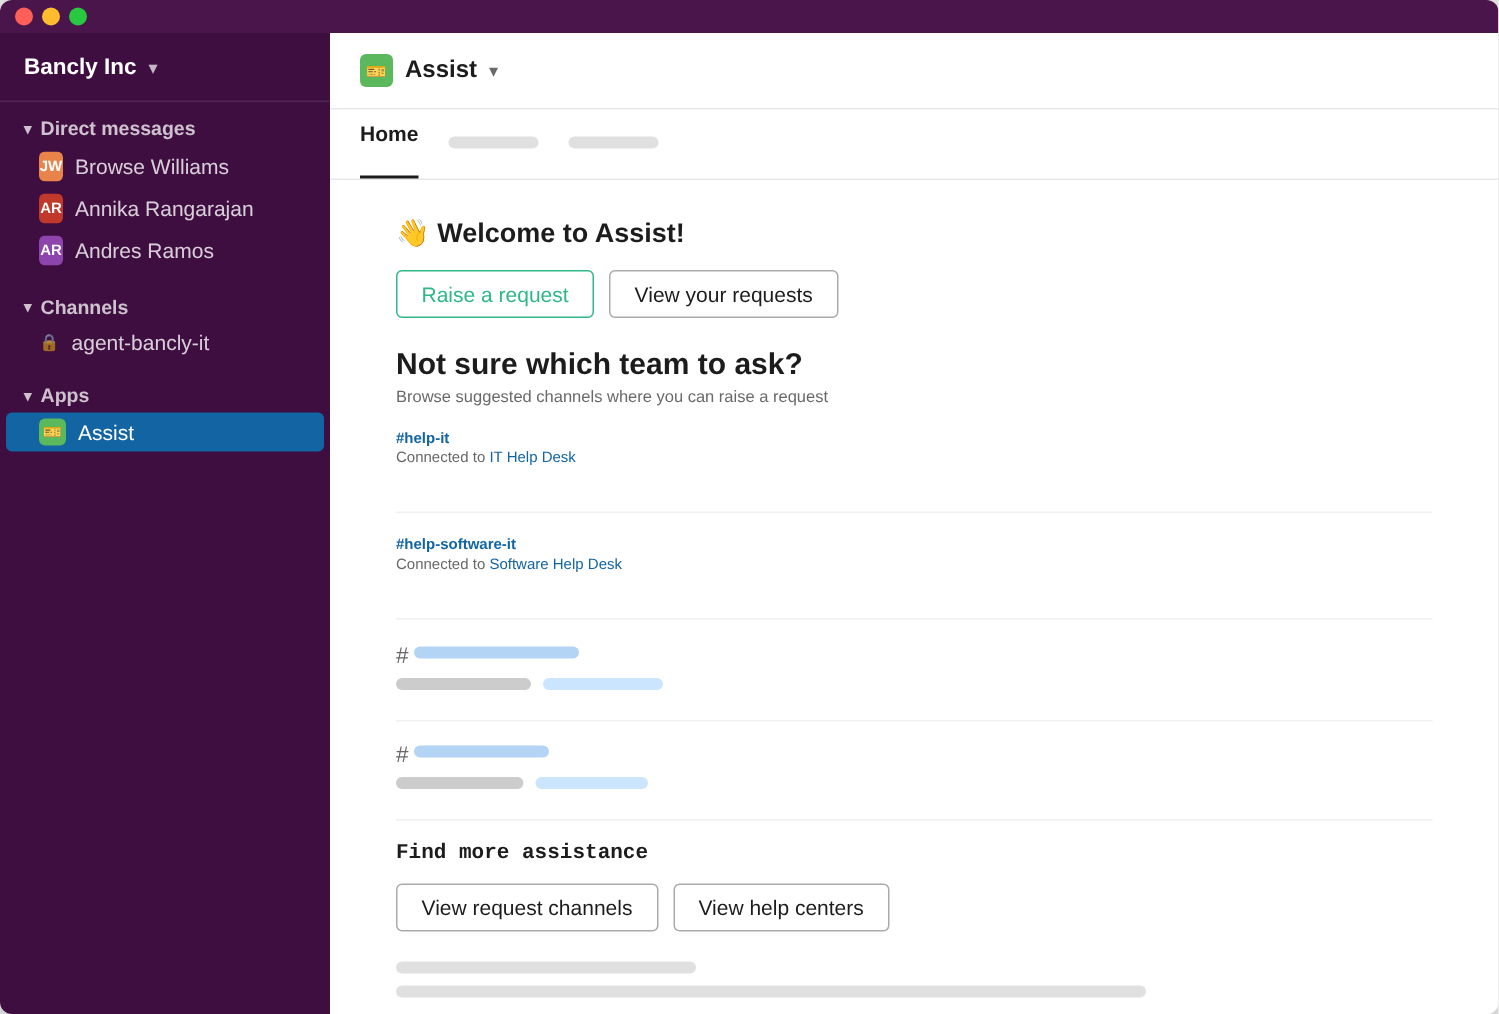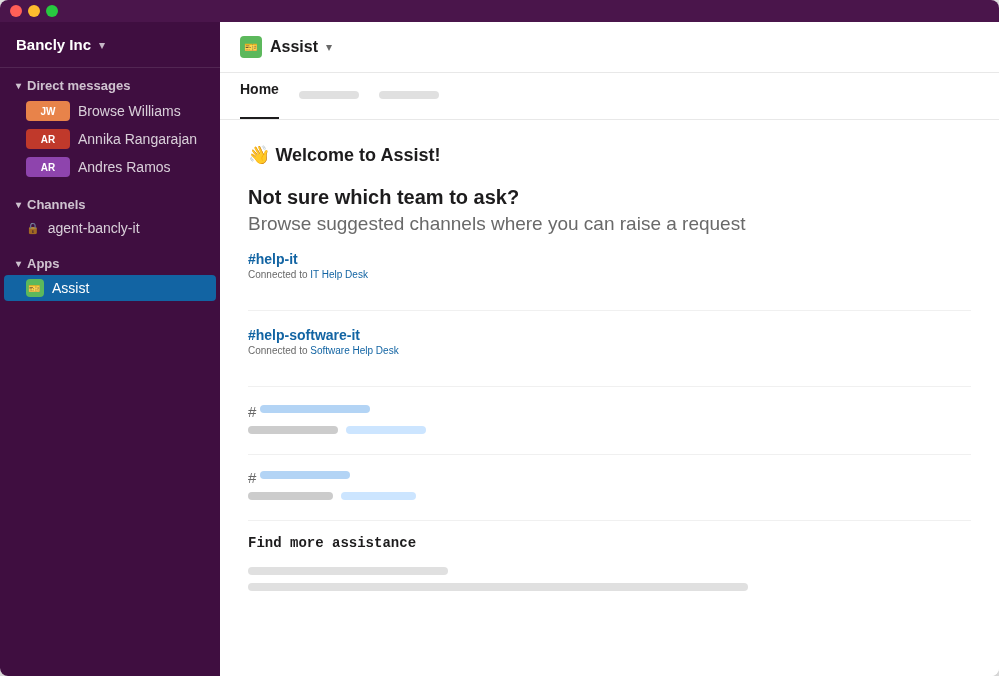--- a/index.html
+++ b/index.html
@@ -93,21 +93,21 @@
       transition: background 0.1s;
     }
     .sidebar-item.active {
       background: #1264a3;
       color: #fff;
       border-radius: 4px;
       margin: 0 4px;
       padding-left: 22px;
     }
     .sidebar-item .avatar {
-      width: 44px;
+      width: 16px;
       height: 20px;
       border-radius: 4px;
       background: #ccc;
       overflow: hidden;
       flex-shrink: 0;
     }
     .avatar-img {
       width: 100%;
       height: 100%;
       display: flex;
@@ -186,21 +186,21 @@
     .tab-placeholder {
       width: 60px;
       height: 8px;
       background: #e0e0e0;
       border-radius: 4px;
       margin: 10px 0;
     }
     .content-body {
       flex: 1;
       overflow-y: auto;
-      padding: 24px 28px;
+      padding: 24px 44px;
     }
     .welcome-section {
       margin-bottom: 20px;
     }
     .welcome-heading {
       font-size: 18px;
       font-weight: 700;
       color: #1d1c1d;
       margin-bottom: 14px;
     }
@@ -226,26 +226,26 @@
       color: #1d1c1d;
       background: #fff;
     }
     .section-title {
       font-size: 20px;
       font-weight: 700;
       color: #1d1c1d;
       margin-bottom: 4px;
     }
     .section-desc {
-      font-size: 19px;
+      font-size: 11px;
       color: #696969;
       margin-bottom: 16px;
     }
     .channel-link {
-      font-size: 14px;
+      font-size: 10px;
       font-weight: 600;
       color: #1264a3;
       text-decoration: none;
       display: block;
       margin-bottom: 2px;
     }
     .connected-text {
       font-size: 10px;
       color: #696969;
       margin-bottom: 14px;
@@ -398,20 +398,24 @@
         </div>
       </div>
 
       <div class="content-body">
 
         <div class="welcome-section">
           <div class="welcome-heading">
             <span>👋 </span>
             <span>Welcome to Assist!</span>
           </div>
+          <div class="button-group">
+            <button class="btn btn-outline-green">Raise a request</button>
+            <button class="btn btn-outline">View your requests</button>
+          </div>
         </div>
 
         <div>
           <div class="section-title">Not sure which team to ask?</div>
           <div class="section-desc">Browse suggested channels where you can raise a request</div>
 
           <div class="channel-item">
             <a class="channel-link" href="#">#help-it</a>
             <div class="connected-text">
               <span>Connected to</span>
@@ -445,20 +449,24 @@
             </div>
             <div style="display:flex;gap:8px;">
               <div class="placeholder-bar" style="width:85px;background:#ccc;"></div>
               <div class="placeholder-bar blue-light" style="width:75px;"></div>
             </div>
           </div>
         </div>
 
         <div class="find-assistance">
           <div class="find-title">Find more assistance</div>
+          <div class="find-buttons">
+            <button class="btn btn-outline">View request channels</button>
+            <button class="btn btn-outline">View help centers</button>
+          </div>
         </div>
 
         <div class="footer-placeholders">
           <div class="footer-placeholder" style="width:200px;"></div>
           <div class="footer-placeholder" style="width:500px;"></div>
 
         </div>
       </div>
     </div>
   </div>

